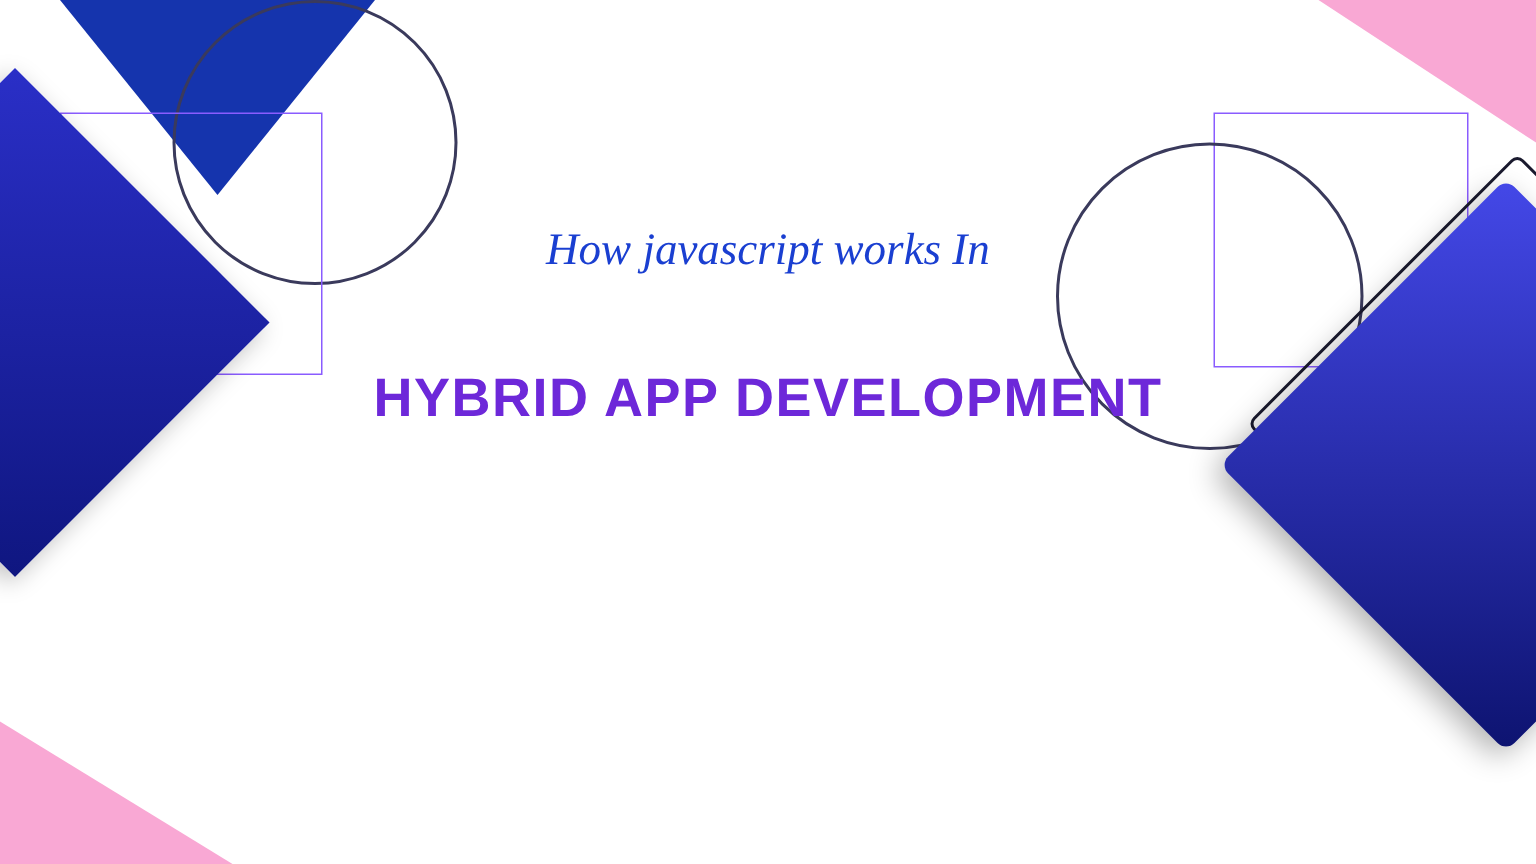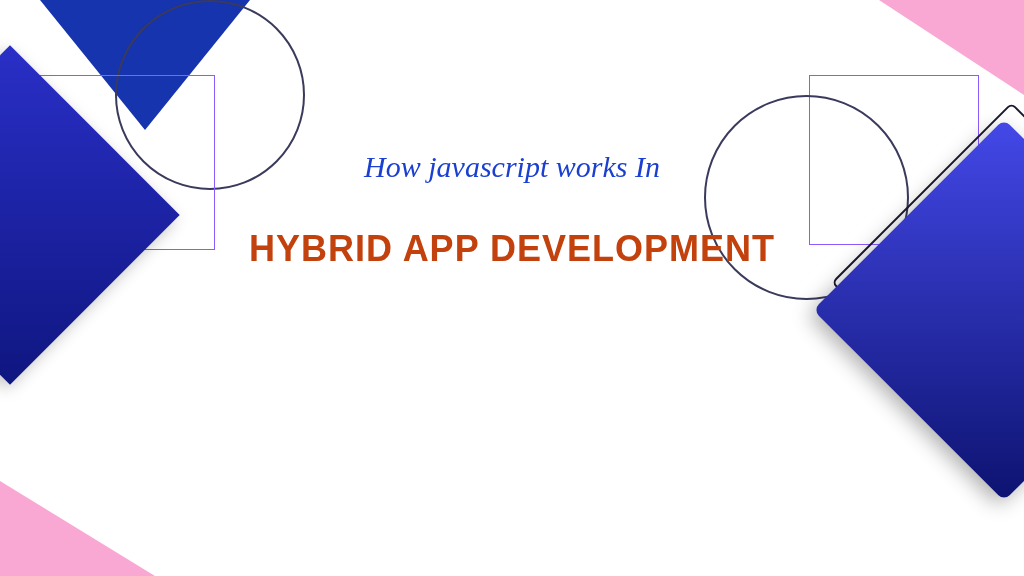--- a/index.html
+++ b/index.html
@@ -139,26 +139,26 @@
       text-align: center;
       width: 100%;
       z-index: 10;
     }
 
     .subtitle {
       font-style: italic;
       color: #1a3fd1;
       font-size: 30px;
       font-weight: 500;
-      margin-bottom: 44px;
+      margin-bottom: 60px;
       font-family: Georgia, serif;
     }
 
     .title {
-      color: #c2410c;
+      color: #6d28d9;
       font-size: 36px;
       font-weight: 700;
       letter-spacing: 1px;
       font-family: 'Arial', sans-serif;
       margin-bottom: 80px;
     }
 
     .logo {
       display: inline-flex;
       align-items: center;

